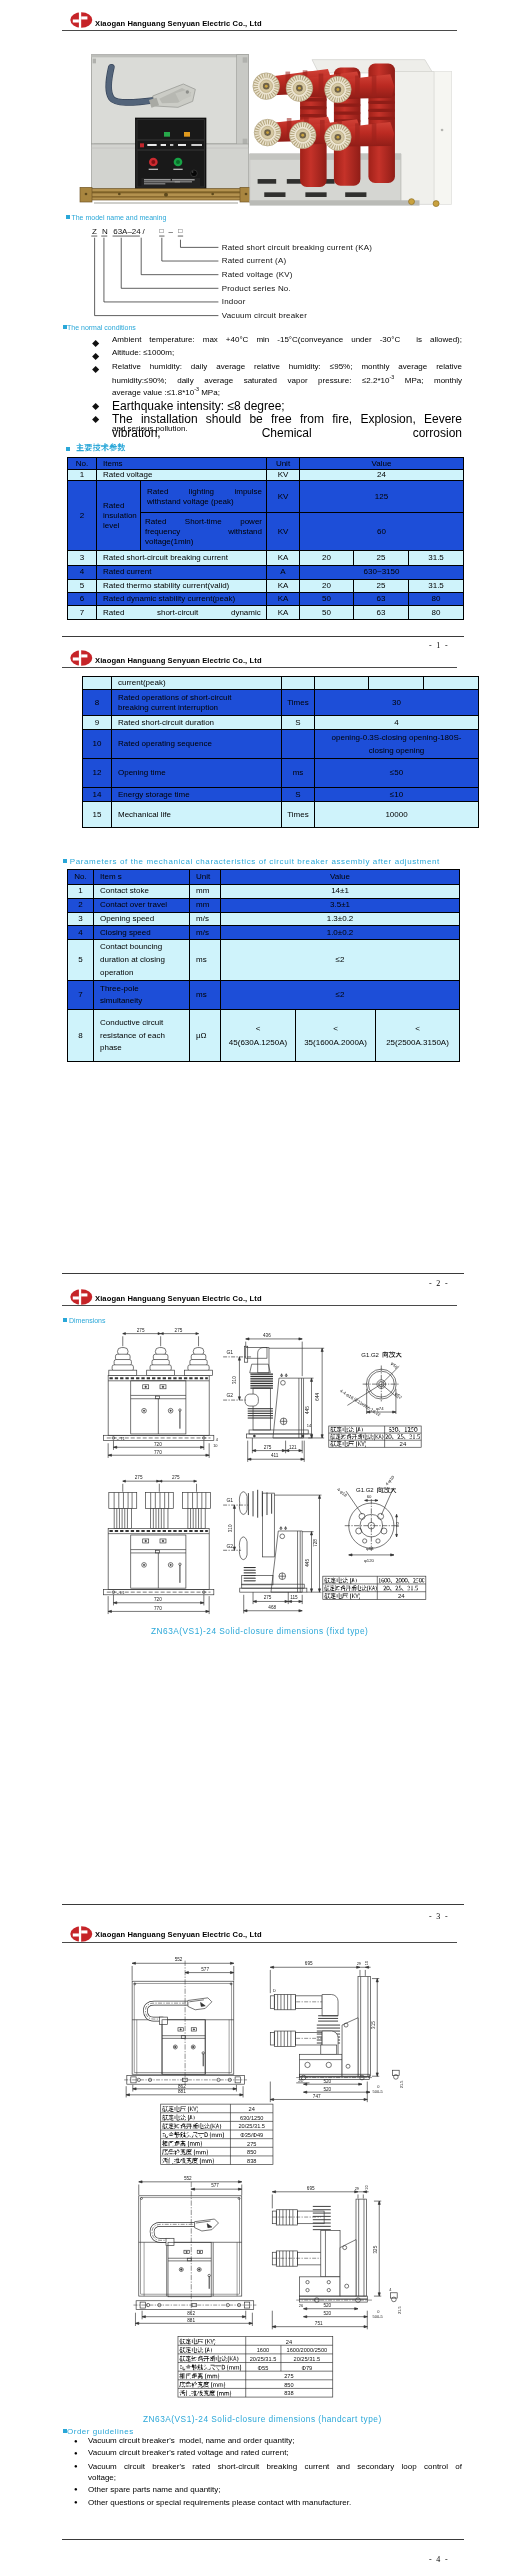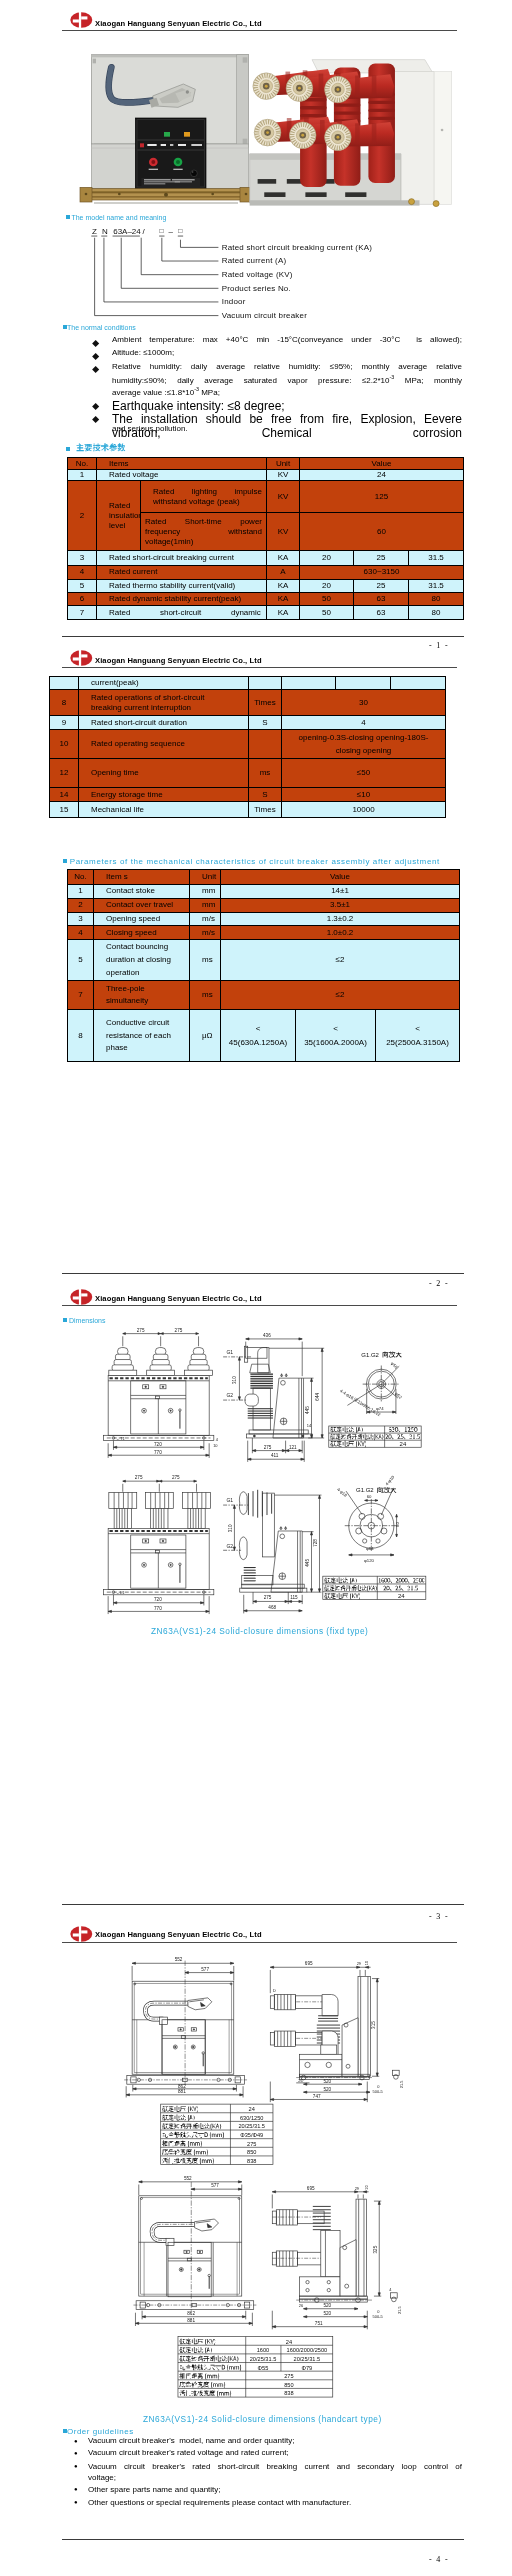--- a/index.html
+++ b/index.html
@@ -10,24 +10,24 @@
 .sec2{color:#2aa7d8;font-size:8px;letter-spacing:0.6px;white-space:nowrap}
 .sec3{color:#2aa7d8;font-size:8px;letter-spacing:0.5px;white-space:nowrap}
 .sq{display:inline-block;width:4px;height:4px;background:#2aa7d8;vertical-align:1.3px}
 .hdrtxt{font-weight:bold;font-size:7.6px;letter-spacing:0.1px;white-space:nowrap}
 .hline{height:1.3px;background:#4a4a4a}
 .fline{height:0.7px;background:#3a3a3a}
 .pgnum{font-family:"Liberation Serif",serif;font-size:8px;letter-spacing:1.3px}
 .diamond{display:inline-block;width:5.3px;height:5.3px;background:#111;transform:rotate(45deg)}
 table{border-collapse:collapse;table-layout:fixed;font-size:8px}
 td{border:0.7px solid #000;padding:0 1.3px;overflow:hidden;line-height:1.25}
-.br td{background:#c2410c}
+.br td{background:#1d4ed8}
 .li td{background:#cff3fb}
 td.c{text-align:center}
-td.l{text-align:left;padding-left:12px}
+td.l{text-align:left;padding-left:6px}
 td.j{text-align:justify;text-align-last:auto;padding-left:4px;padding-right:4px}
 .cap{color:#2aa7d8;font-size:8.3px;letter-spacing:0.5px;white-space:nowrap}
 .dwg{stroke:#333;fill:none;stroke-width:1}
 </style>
 </head>
 <body>
 <div id="doc">
 
 <svg class="a" style="left:70px;top:12px" width="22.6" height="16" viewBox="0 0 34 24">
 <ellipse cx="17" cy="12" rx="16.5" ry="11.5" fill="#c62428"></ellipse>
@@ -382,21 +382,21 @@
           <td class="c">7</td>
           <td class="l" colspan="2" style="text-align:justify;text-align-last:justify;padding-right:5.3px">Rated short-circuit dynamic</td>
           <td class="c">KA</td>
           <td class="c">50</td>
           <td class="c">63</td>
           <td class="c">80</td>
         </tr>
 </tbody>
     </table>
 
-<table class="a" style="left:49px;top:676px;width:395px">
+<table class="a" style="left:82px;top:676px;width:395px">
 <colgroup>
         <col style="width:29px">
         <col style="width:170px">
         <col style="width:33px">
         <col style="width:54px">
         <col style="width:55px">
         <col style="width:55px">
       </colgroup>
 <tbody>
         <tr class="li" style="height:13.3px">
@@ -430,21 +430,21 @@
           <td class="l">Opening time</td>
           <td class="c">ms</td>
           <td class="c" colspan="3">≤50</td>
         </tr>
 <tr class="br" style="height:14px">
           <td class="c">14</td>
           <td class="l">Energy storage time</td>
           <td class="c">S</td>
           <td class="c" colspan="3">≤10</td>
         </tr>
-<tr class="li" style="height:16px">
+<tr class="li" style="height:26px">
           <td class="c">15</td>
           <td class="l">Mechanical life</td>
           <td class="c">Times</td>
           <td class="c" colspan="3">10000</td>
         </tr>
 </tbody>
     </table>
 
 <div class="a sec2" style="left:63px;top:857px"><span class="sq"></span> Parameters of the mechanical characteristics of circuit breaker assembly after adjustment</div>
 

